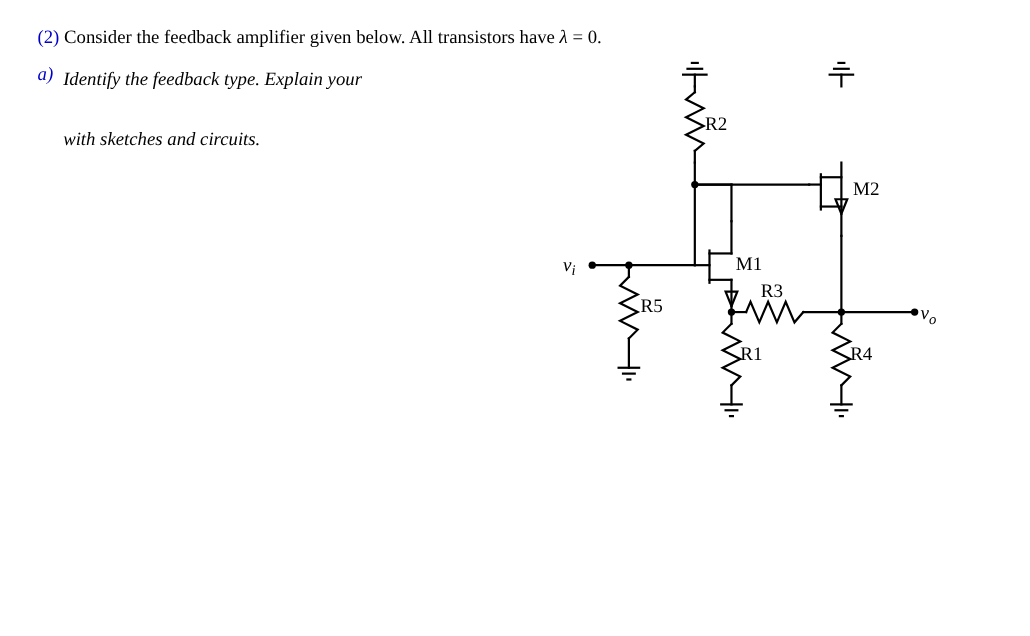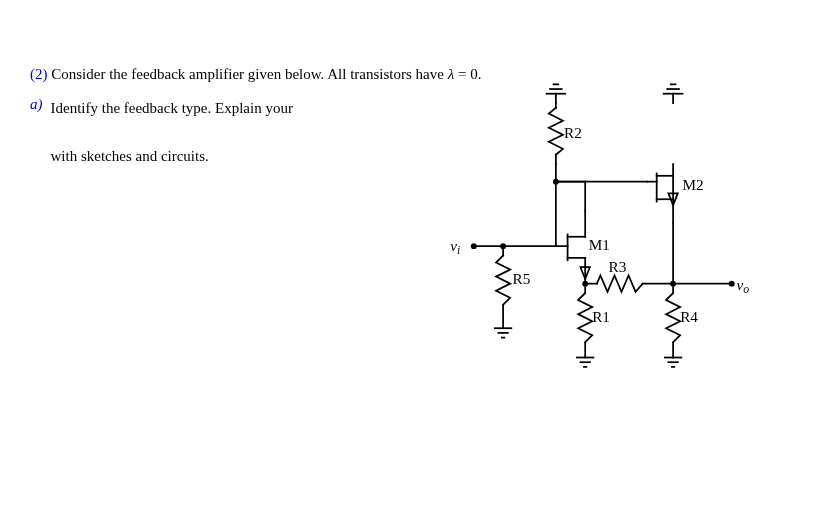--- a/index.html
+++ b/index.html
@@ -9,21 +9,20 @@
       background: #fff;
       font-family: 'Times New Roman', Times, serif;
       font-size: 15px;
       overflow: hidden;
       position: relative;
     }
 
     .page {
       padding: 19px 30px;
       position: relative;
-      margin-top: 44px;
     }
 
     .problem-header {
       margin-bottom: 10px;
       line-height: 1.5;
     }
 
     .problem-number {
       color: #0000cc;
       font-weight: normal;
@@ -36,27 +35,28 @@
     }
 
     .part-label {
       color: #0000cc;
       margin-right: 8px;
       font-style: italic;
       white-space: nowrap;
     }
 
     .part-text {
+      font-style: italic;
       line-height: 1.6;
       max-width: 280px;
     }
 
     .circuit-area {
       position: absolute;
-      top: 38px;
+      top: 48px;
       left: 320px;
       width: 460px;
       height: 340px;
     }
 
     svg.circuit {
       width: 100%;
       height: 100%;
     }
   </style>

